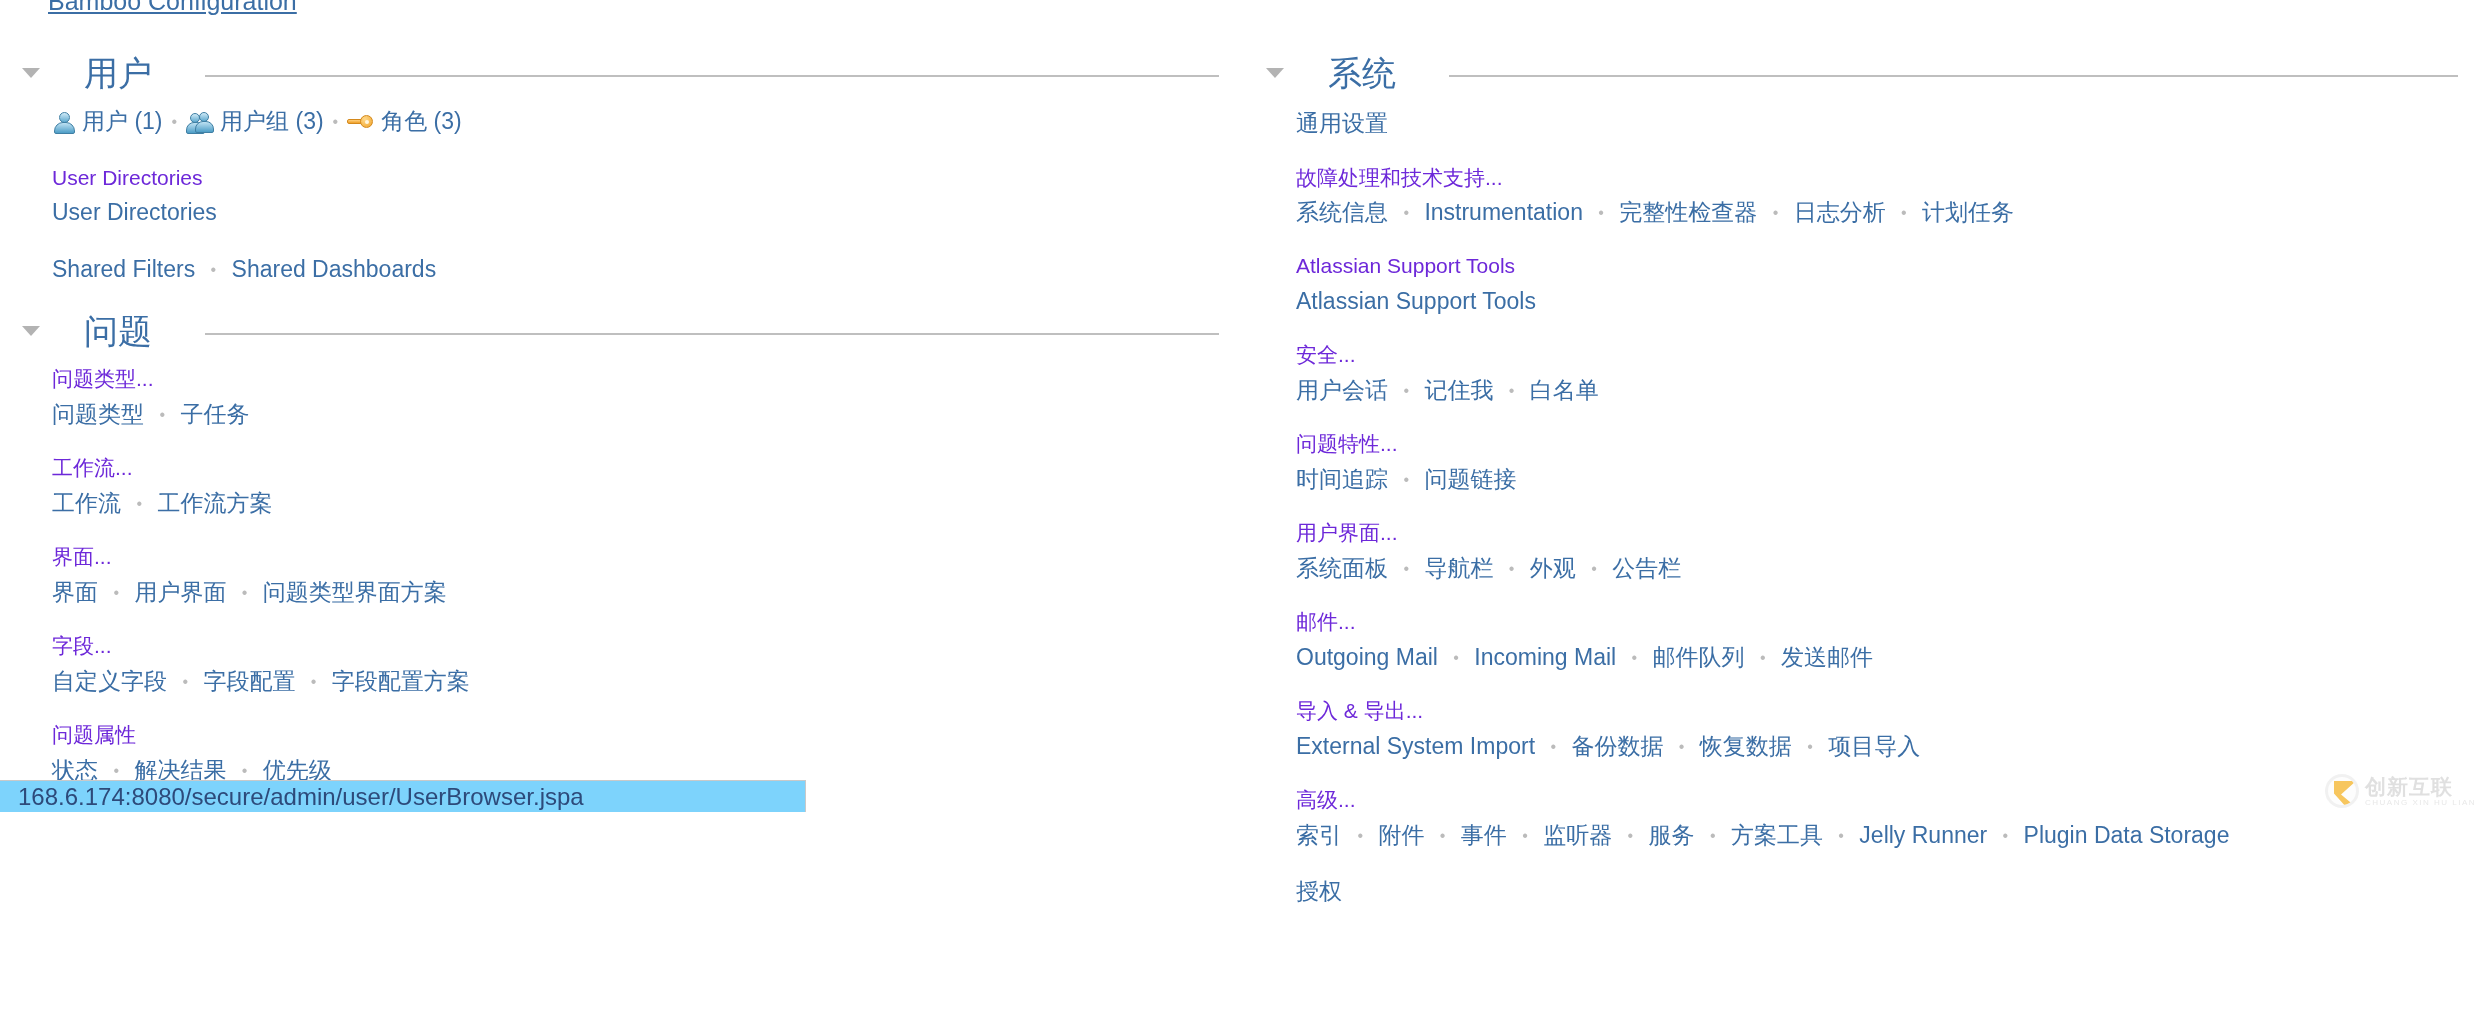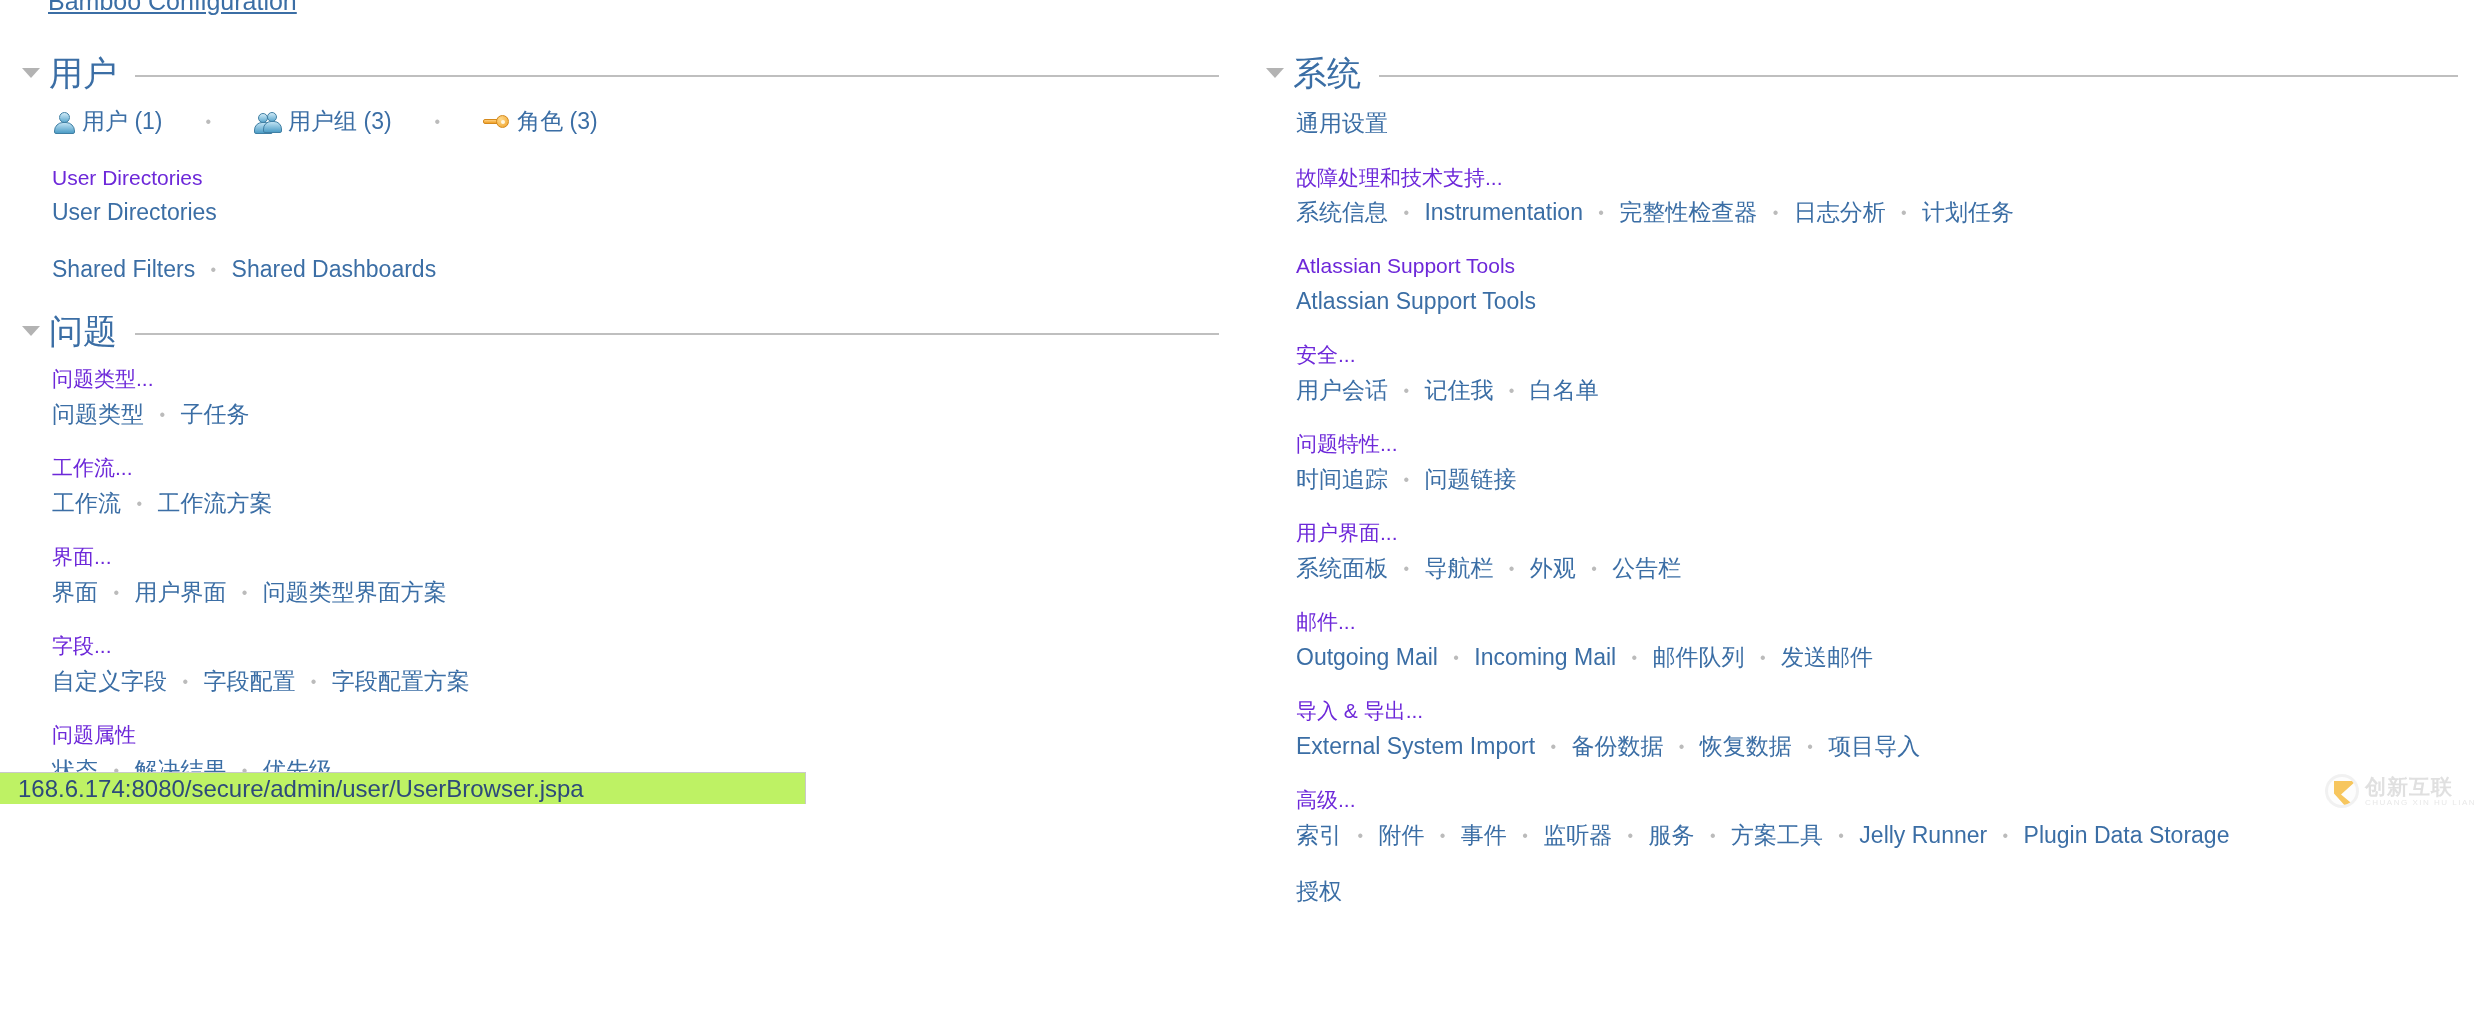--- a/index.html
+++ b/index.html
@@ -41,20 +41,21 @@
   }
   .col-left  { width: 1244px; padding-left: 22px; padding-right: 25px; }
   .col-right { width: 1244px; padding-left: 22px; padding-right: 30px; }
 
   
   .section-head {
     display: flex;
     align-items: center;
     height: 46px;
     margin-bottom: 10px;
+    gap: 35px;
   }
   .tri {
     width: 0; height: 0;
     border-left: 9px solid transparent;
     border-right: 9px solid transparent;
     border-top: 10px solid #b3b3b3;
     margin-right: 9px;
     flex: 0 0 auto;
     cursor: pointer;
   }
@@ -101,21 +102,20 @@
     vertical-align: 2px;
   }
 
   
   .iconrow {
     display: flex;
     align-items: center;
     font-size: 23px;
     margin: 0 0 26px 30px;
     white-space: nowrap;
-    gap: 34px;
   }
   .iconrow .lnk { display: inline-flex; align-items: center; }
 
   .ic {
     display: inline-block;
     width: 22px; height: 22px;
     margin-right: 8px;
     position: relative;
     flex: 0 0 auto;
   }
@@ -173,24 +173,24 @@
     position: absolute; left: 0px; top: 8px;
     width: 16px; height: 5px;
     background: linear-gradient(#ffd07e, #ef9f26);
     border: 1px solid #d4891c;
     border-radius: 2px;
   }
 
   
   .statusbar {
     position: absolute;
-    left: 0; bottom: 16px;
+    left: 0; bottom: 8px;
     height: 32px;
     min-width: 806px;
-    background: #bef264;
+    background: #7dd3fc;
     border-top: 1px solid #c9c9c9;
     border-right: 1px solid #c9c9c9;
     display: flex;
     align-items: center;
     padding: 0 14px 0 18px;
     font-size: 24px;
     color: #2d4a7a;
     white-space: nowrap;
     overflow: hidden;
   }

